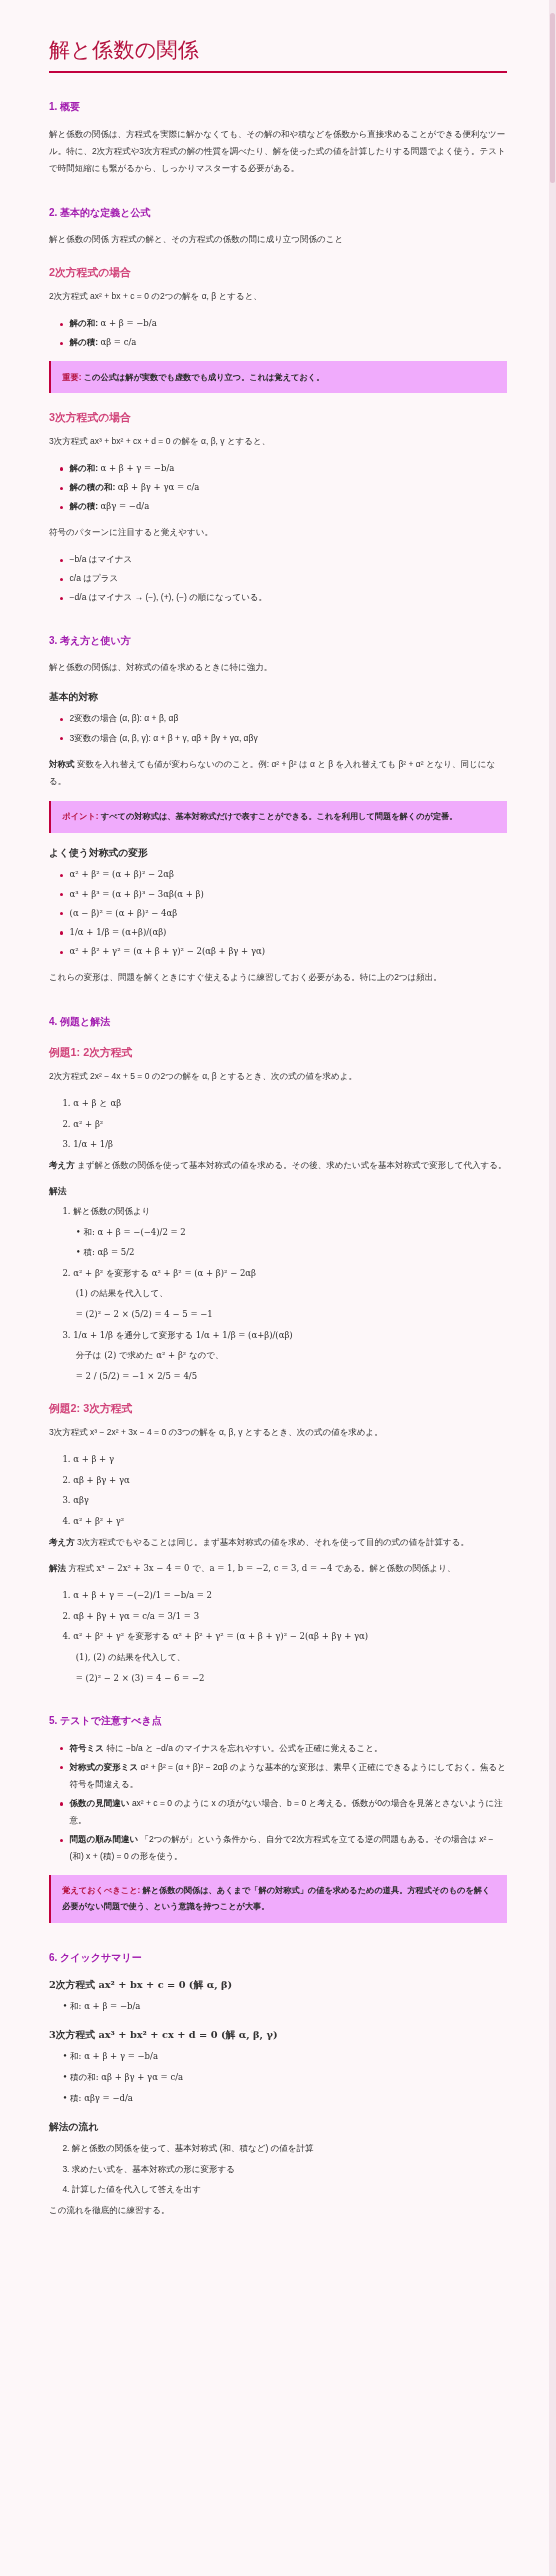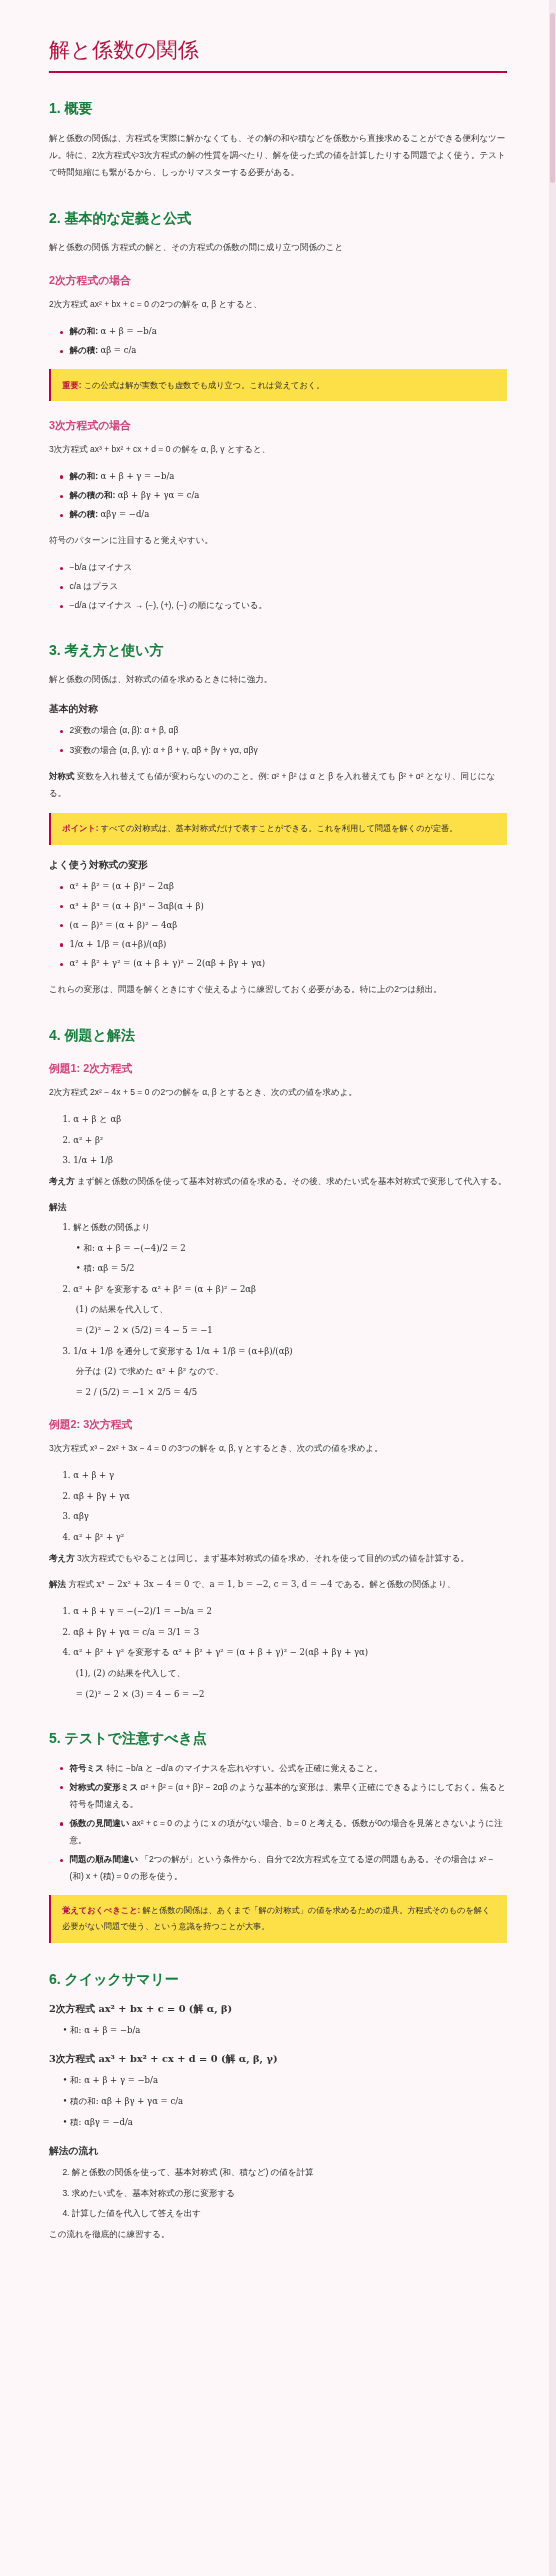--- a/index.html
+++ b/index.html
@@ -37,23 +37,23 @@
     margin: 0 0 7.2px 0;
     letter-spacing: 0.3px;
   }
   .title-rule {
     height: 2.1px; width: 100%;
     background: #c2003f;
     margin-bottom: 27px;
   }
 
   h2.sec {
-    font-size: 14px;
-    font-weight: bold;
-    color: #15803d;
+    font-size: 10px;
+    font-weight: bold;
+    color: #a21caf;
     margin: 0 0 11.3px 0;
   }
   section { margin-bottom: 28px; }
 
   h3.sub {
     font-size: 10.8px;
     font-weight: bold;
     color: #d1447a;
     margin: 17.5px 0 8.2px 0;
   }
@@ -92,26 +92,27 @@
   ul.dots > li::before {
     content: "";
     position: absolute;
     left: 0; top: 7.7px;
     width: 3.1px; height: 3.1px;
     background: #c2003f;
     border-radius: 50%;
   }
 
   .callout {
-    background: #fde047;
+    background: #f0abfc;
     border-left: 2.6px solid #c2003f;
     padding: 8.2px 11.3px;
     font-size: 8.2px;
     line-height: 1.9;
     margin: 10.3px 0 11.3px 0;
+    font-weight: bold;
   }
   .callout b { color: #b4123f; }
 
   .indent { padding-left: 13.4px; }
 
   .solution-label {
     font-size: 8.8px; font-weight: bold; color: #333;
     margin: 11.3px 0 5.2px 0;
   }
 </style>

